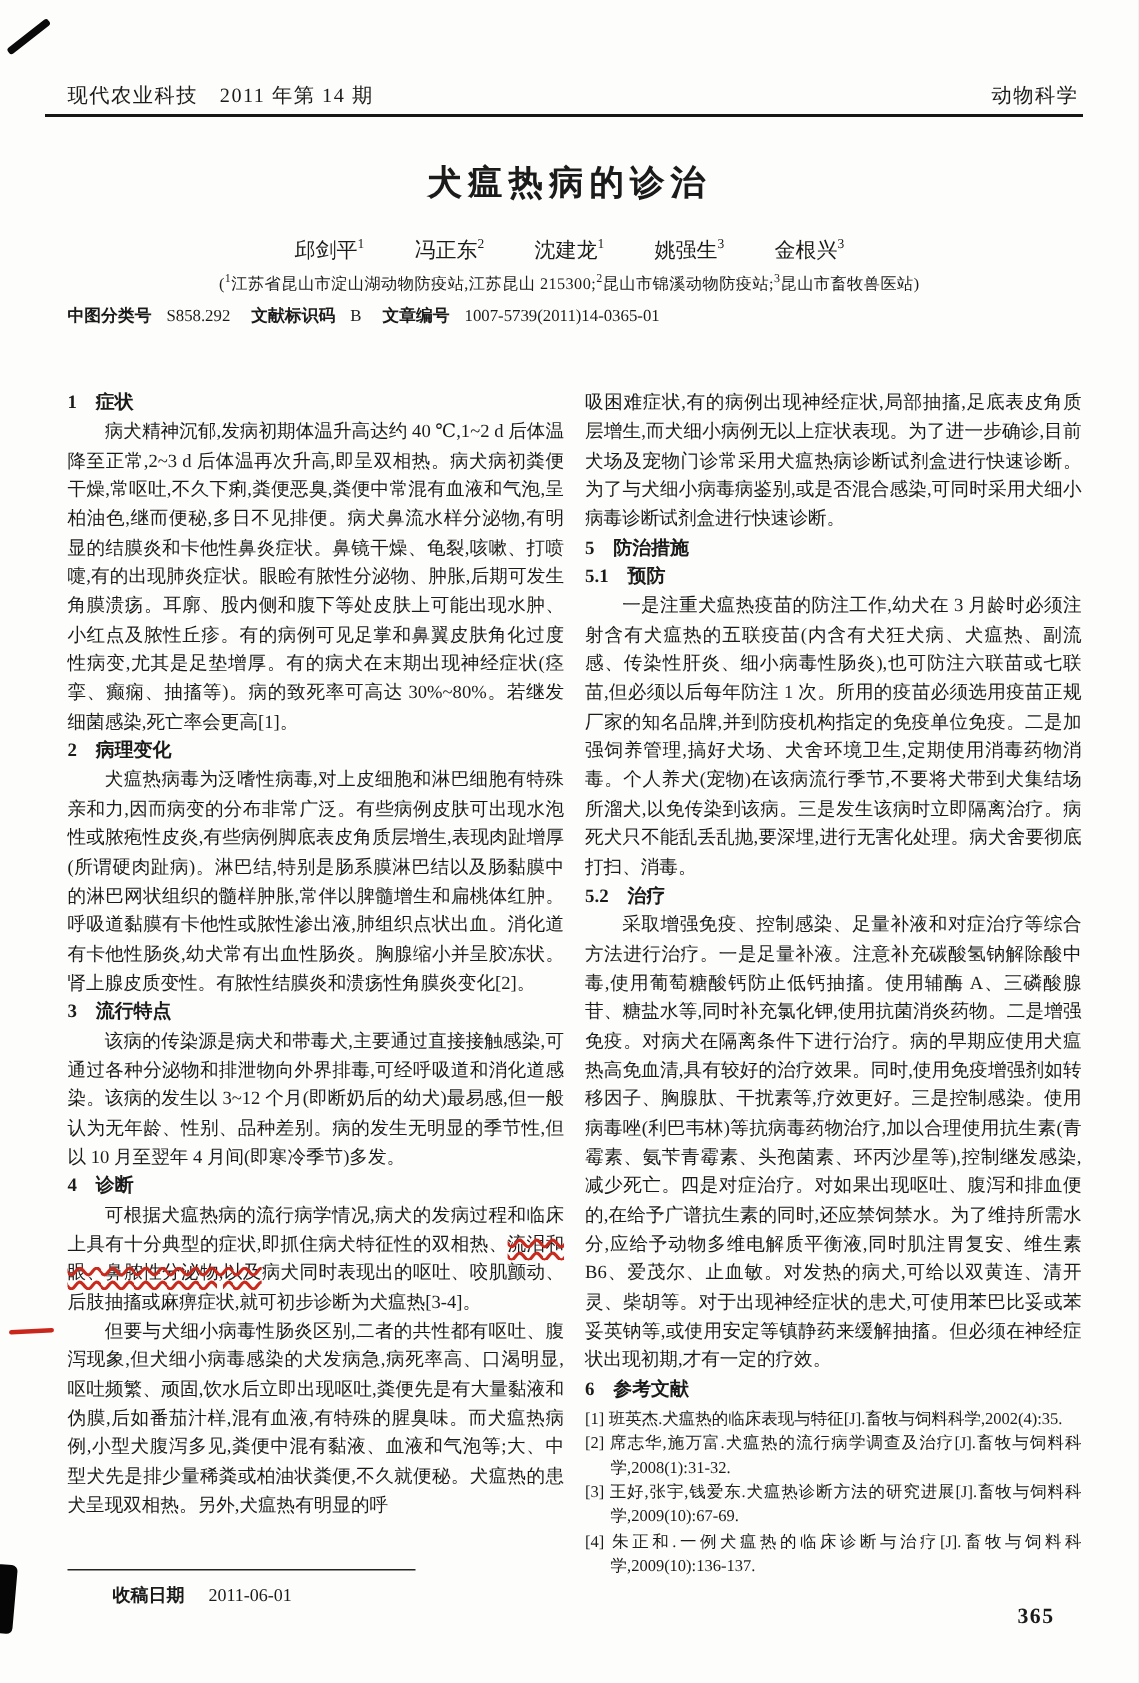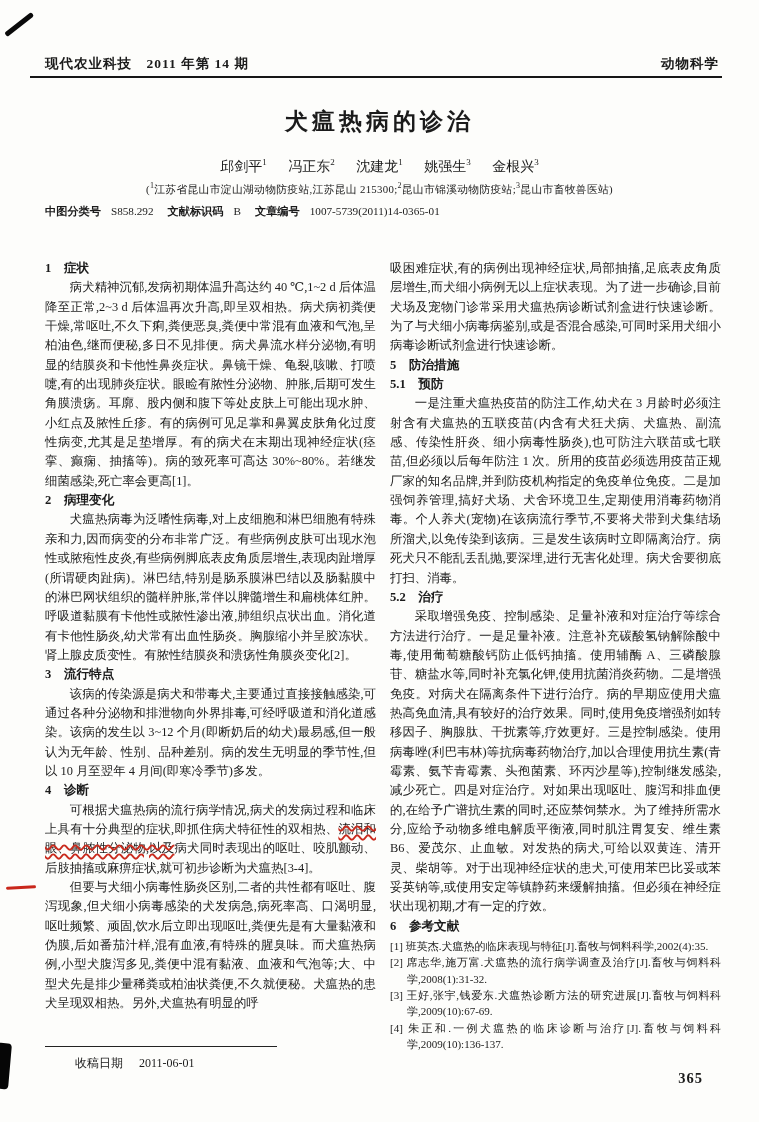--- a/index.html
+++ b/index.html
@@ -5,36 +5,36 @@
   html,body { margin:0; padding:0; background:#e8e8e6; }
   .page {
     position:relative; width:759px; height:1122px; margin:0 auto;
     background:#fdfdfb; overflow:hidden; color:#1b1b1b;
     font-family:"Liberation Serif","DejaVu Serif",serif;
   }
   
   .journal-header {
     position:absolute; top:55px; left:45px; width:674px;
     display:flex; justify-content:space-between;
-    font-size:13.5px; font-weight:bold; letter-spacing:1px;
+    font-size:13.5px; font-weight:normal; letter-spacing:1px;
   }
   .header-rule {
     position:absolute; top:76px; left:30px; width:692px;
     border-top:2.5px solid #161616;
   }
   
   .article-title {
     position:absolute; top:106px; left:0; width:100%;
     text-align:center; font-size:23px; font-weight:bold; letter-spacing:4px;
   }
   .authors-line {
     position:absolute; top:157px; left:0; width:100%;
     text-align:center; font-size:14px;
   }
-  .authors-line .author + .author { margin-left:18px; }
+  .authors-line .author + .author { margin-left:30px; }
   .authors-line sup { font-size:9px; }
   .affiliation-line {
     position:absolute; top:181px; left:0; width:100%;
     text-align:center; font-size:10.8px; letter-spacing:0.3px;
   }
   .affiliation-line sup { font-size:8px; }
   
   .meta-block {
     position:absolute; top:203px; left:45px; width:676px;
     font-size:11.2px; line-height:17px;
@@ -63,21 +63,21 @@
   .ref-item { margin:0; padding-left:17px; text-indent:-17px; text-align:justify; }
   .ref-index { margin-right:3px; }
   
   .received-rule {
     position:absolute; top:1046px; left:45px; width:232px;
     border-top:1.5px solid #222;
   }
   .received-line {
     position:absolute; top:1055px; left:45px; font-size:12px;
   }
-  .received-line .r-label { font-weight:normal; margin-right:16px;padding-left:30px; }
+  .received-line .r-label { font-weight:bold; margin-right:16px;padding-left:30px; }
   .page-number {
     position:absolute; top:1070px; right:56px;
     font-size:14.5px; font-weight:bold; letter-spacing:1px;
   }
   
   .artifact-slash {
     position:absolute; left:2px; top:22px; width:34px; height:4.5px;
     background:#0a0a0a; transform:rotate(-38deg); border-radius:2px;
   }
   .artifact-blob {

